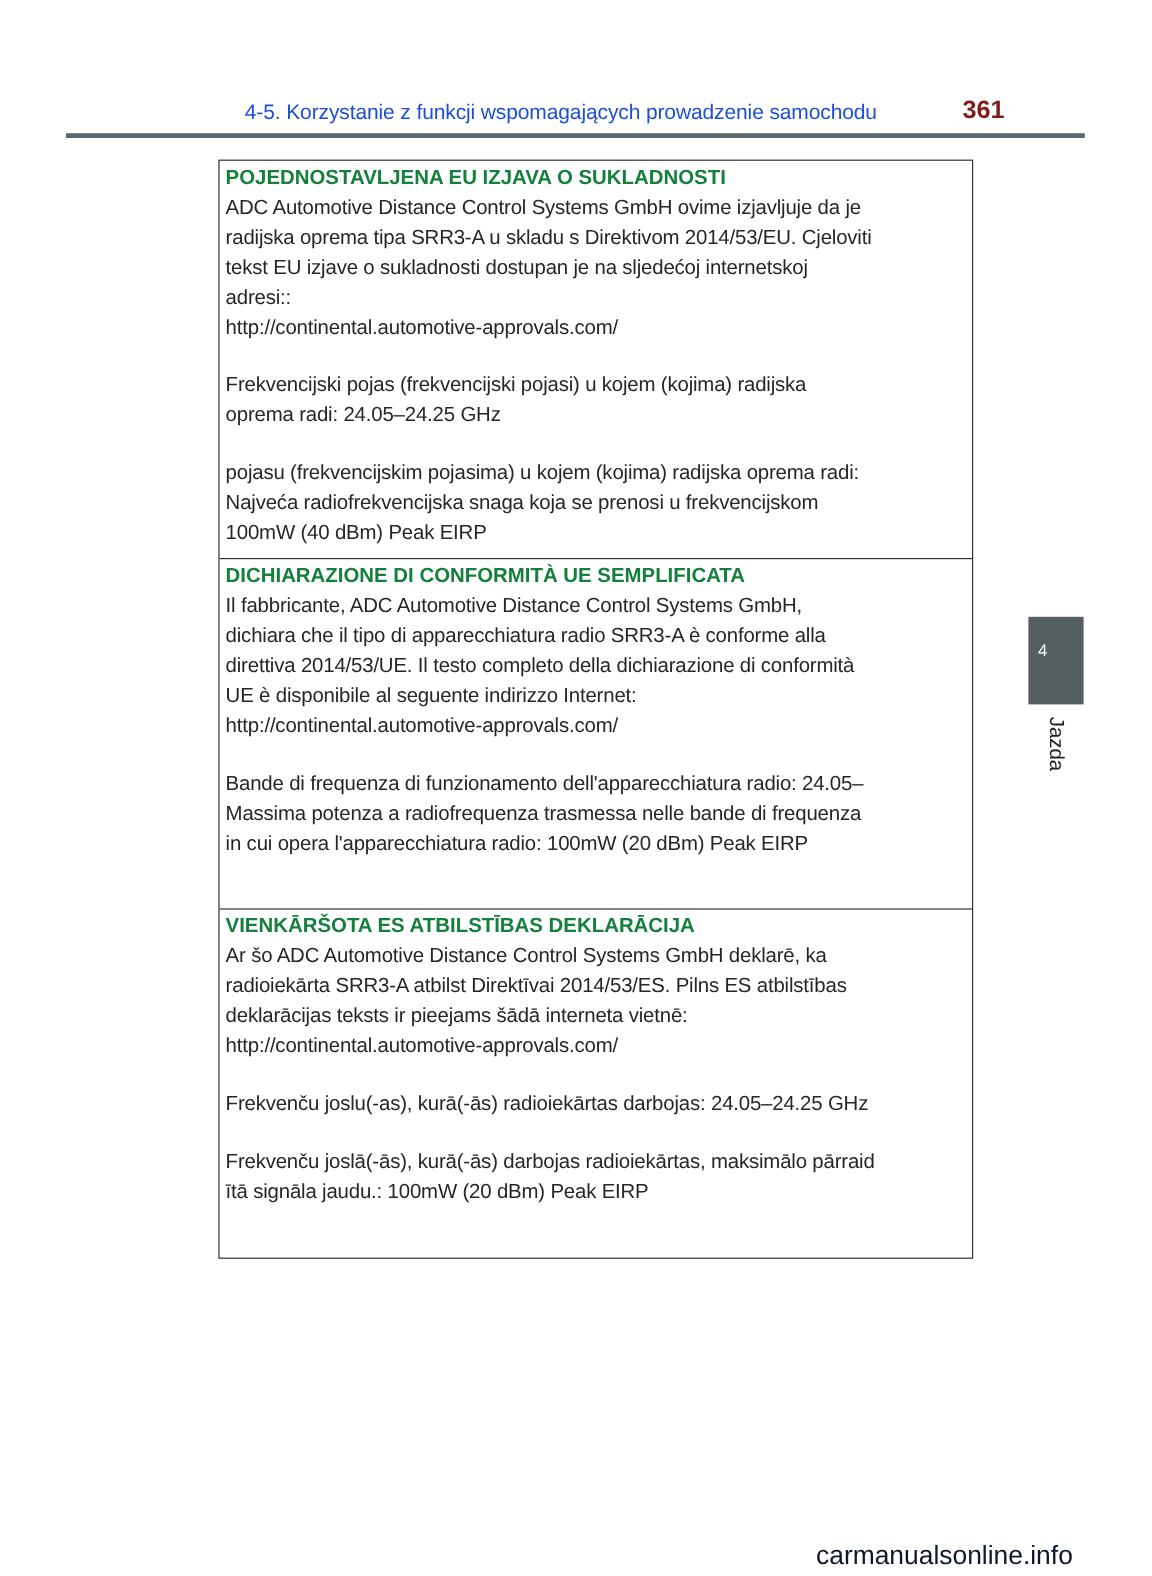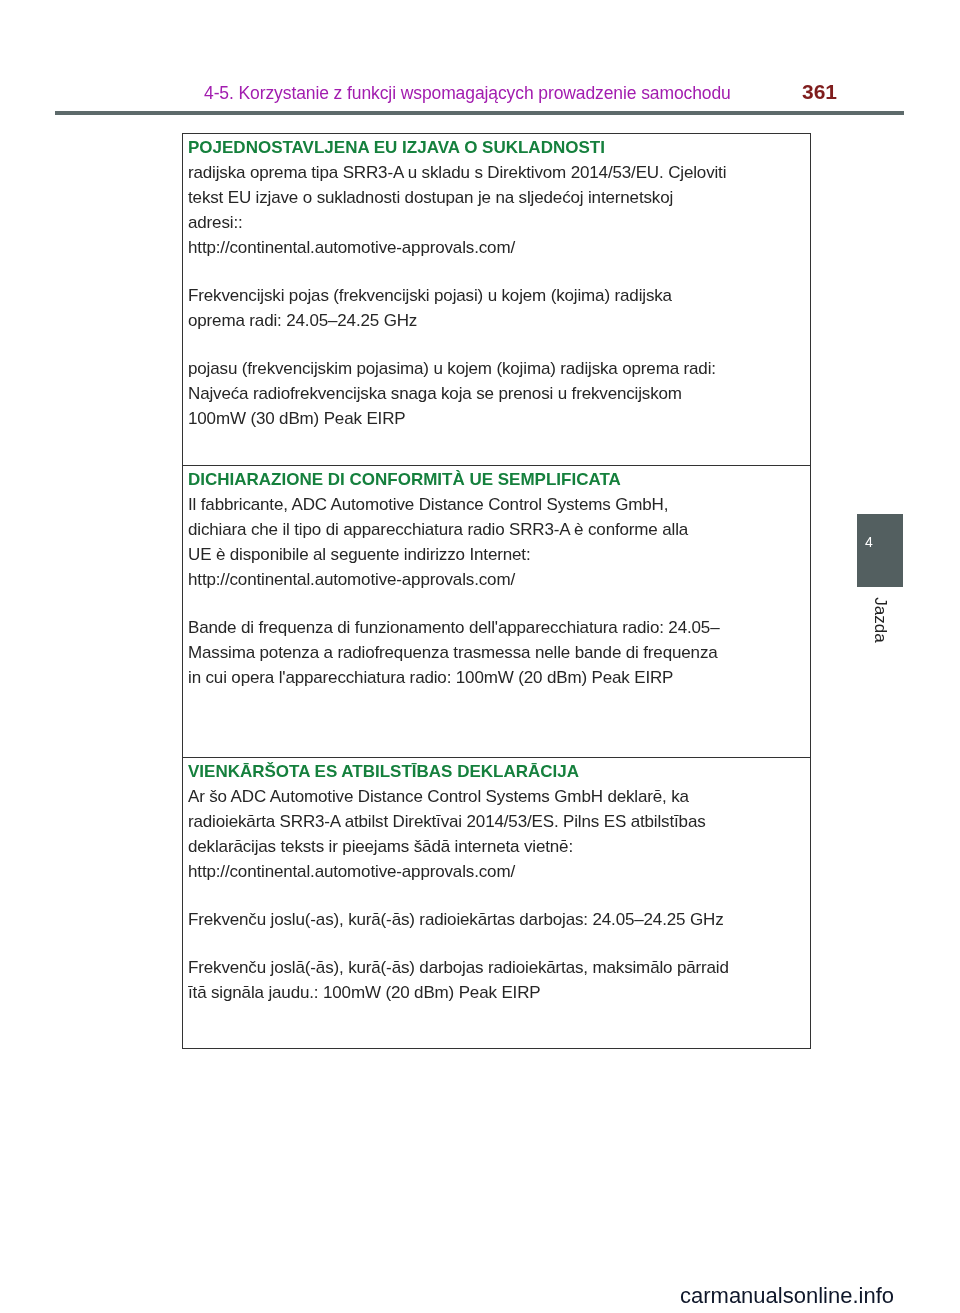--- a/index.html
+++ b/index.html
@@ -3,21 +3,21 @@
 <meta charset="utf-8">
 <style>
   html, body { margin: 0; padding: 0; }
   body {
     width: 960px; height: 1313px; position: relative; background: #ffffff;
     font-family: "Liberation Sans", sans-serif; color: #222;
     overflow: hidden;
   }
   .header-title {
     position: absolute; left: 204px; top: 83px;
-    font-size: 17.5px; color: #a21caf; white-space: nowrap; letter-spacing: -0.1px;
+    font-size: 17.5px; color: #1d4ed8; white-space: nowrap; letter-spacing: -0.1px;
   }
   .page-number {
     position: absolute; left: 802px; top: 80px;
     font-size: 21px; font-weight: bold; color: #7f1d1d;
   }
   .header-rule {
     position: absolute; left: 55px; top: 111px; width: 849px; height: 4px;
     background: #5d6a6b;
   }
   .decl-box {
@@ -63,37 +63,39 @@
 <div>
   <div class="header-title">4-5. Korzystanie z funkcji wspomagających prowadzenie samochodu</div>
   <div class="page-number">361</div>
   <div class="header-rule"></div>
 </div>
 
 <div class="decl-box">
 
   <div class="section s1">
     <div class="sec-title">POJEDNOSTAVLJENA EU IZJAVA O SUKLADNOSTI</div>
+    <div class="line">ADC Automotive Distance Control Systems GmbH ovime izjavljuje da je</div>
     <div class="line">radijska oprema tipa SRR3-A u skladu s Direktivom 2014/53/EU. Cjeloviti</div>
     <div class="line">tekst EU izjave o sukladnosti dostupan je na sljedećoj internetskoj</div>
     <div class="line">adresi::</div>
     <div class="line">http://continental.automotive-approvals.com/</div>
     <div class="gap"></div>
     <div class="line">Frekvencijski pojas (frekvencijski pojasi) u kojem (kojima) radijska</div>
     <div class="line">oprema radi: 24.05–24.25 GHz</div>
     <div class="gap"></div>
     <div class="line">pojasu (frekvencijskim pojasima) u kojem (kojima) radijska oprema radi:</div>
     <div class="line">Najveća radiofrekvencijska snaga koja se prenosi u frekvencijskom</div>
-    <div class="line">100mW (30 dBm) Peak EIRP</div>
+    <div class="line">100mW (40 dBm) Peak EIRP</div>
   </div>
 
   <div class="section s2">
     <div class="sec-title">DICHIARAZIONE DI CONFORMITÀ UE SEMPLIFICATA</div>
     <div class="line">Il fabbricante, ADC Automotive Distance Control Systems GmbH,</div>
     <div class="line">dichiara che il tipo di apparecchiatura radio SRR3-A è conforme alla</div>
+    <div class="line">direttiva 2014/53/UE. Il testo completo della dichiarazione di conformità</div>
     <div class="line">UE è disponibile al seguente indirizzo Internet:</div>
     <div class="line">http://continental.automotive-approvals.com/</div>
     <div class="gap"></div>
     <div class="line">Bande di frequenza di funzionamento dell'apparecchiatura radio: 24.05–</div>
     <div class="line">Massima potenza a radiofrequenza trasmessa nelle bande di frequenza</div>
     <div class="line">in cui opera l'apparecchiatura radio: 100mW (20 dBm) Peak EIRP</div>
   </div>
 
   <div class="section s3">
     <div class="sec-title">VIENKĀRŠOTA ES ATBILSTĪBAS DEKLARĀCIJA</div>

